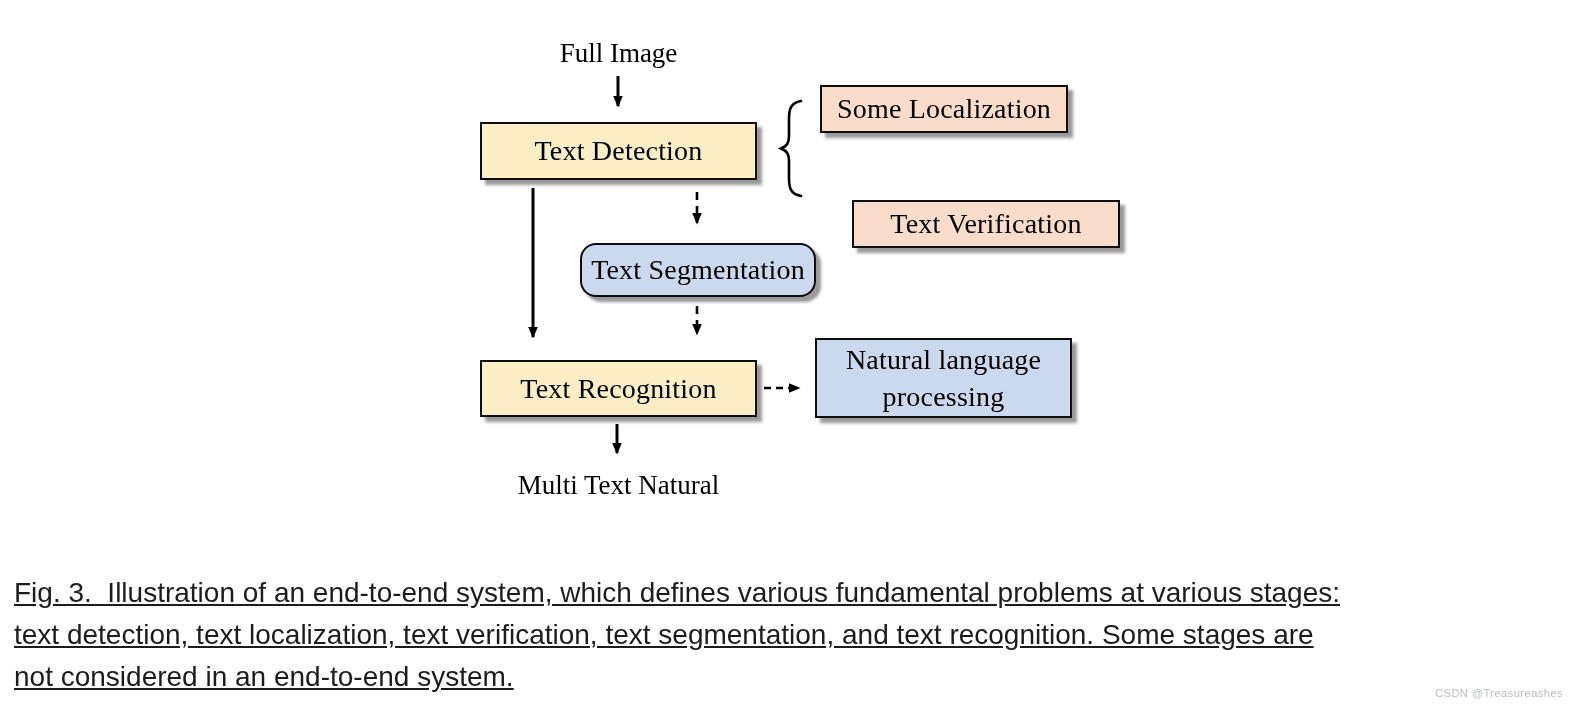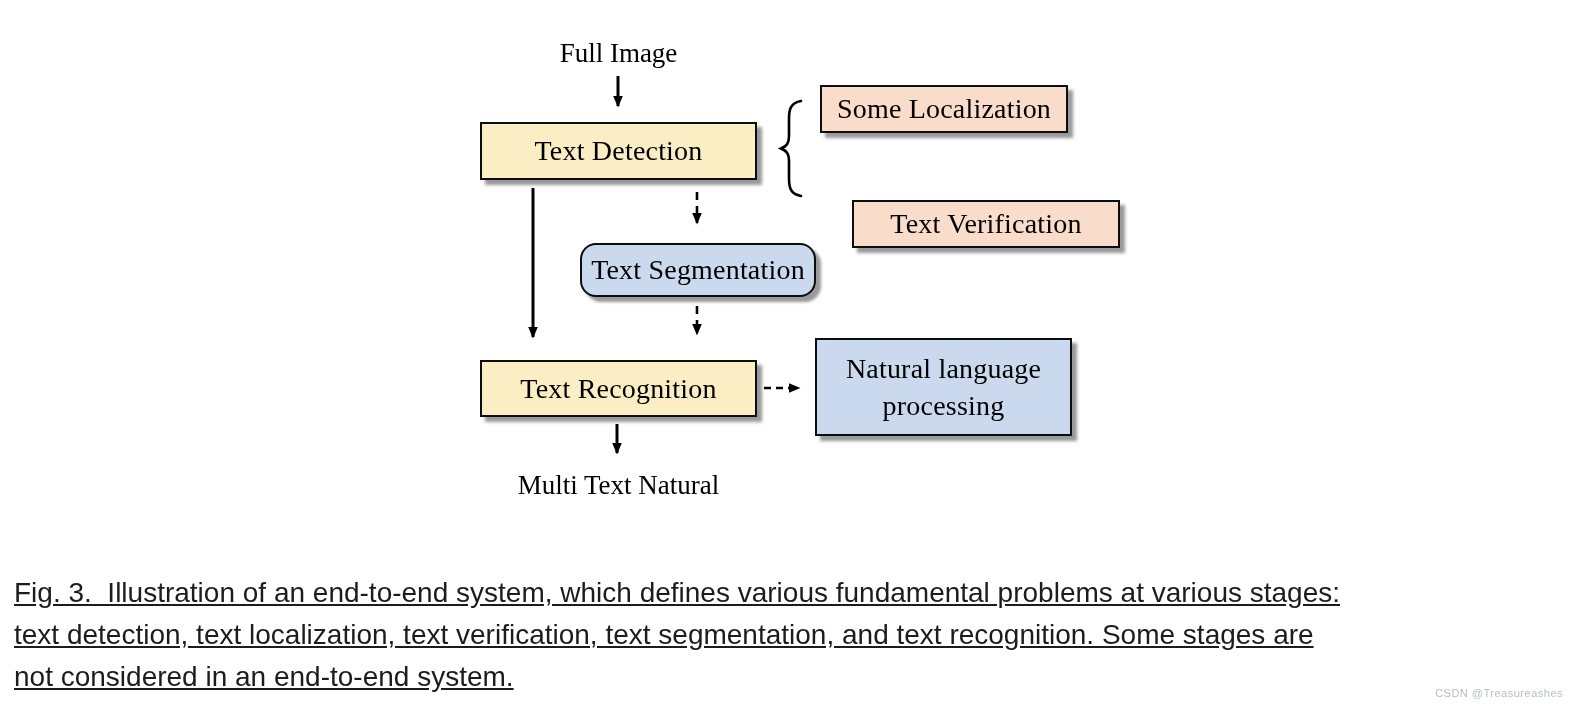--- a/index.html
+++ b/index.html
@@ -92,21 +92,21 @@
   <div class="box yellow" style="left:480px;top:122px;width:277px;height:58px;">Text Detection</div>
 
   <div class="box pink" style="left:820px;top:85px;width:248px;height:48px;">Some Localization</div>
 
   <div class="box pink" style="left:852px;top:160px;width:268px;height:48px;margin-top:40px;">Text Verification</div>
 
   <div class="box blue" style="left:580px;top:243px;width:236px;height:54px;border-radius:16px;">Text Segmentation</div>
 
   <div class="box yellow" style="left:480px;top:360px;width:277px;height:57px;">Text Recognition</div>
 
-  <div class="box blue" style="left:815px;top:338px;width:257px;height:98px;line-height:37px;padding:0 18px;">Natural language processing</div>
+  <div class="box blue" style="left:815px;top:338px;width:257px;height:80px;line-height:37px;padding:0 18px;">Natural language processing</div>
 
   <div class="caption">
     <div>Fig. 3.  Illustration of an end-to-end system, which defines various fundamental problems at various stages:</div>
     <div>text detection, text localization, text verification, text segmentation, and text recognition. Some stages are</div>
     <div>not considered in an end-to-end system.</div>
   </div>
 
   <div class="watermark">CSDN @Treasureashes</div>
 </div>
 

